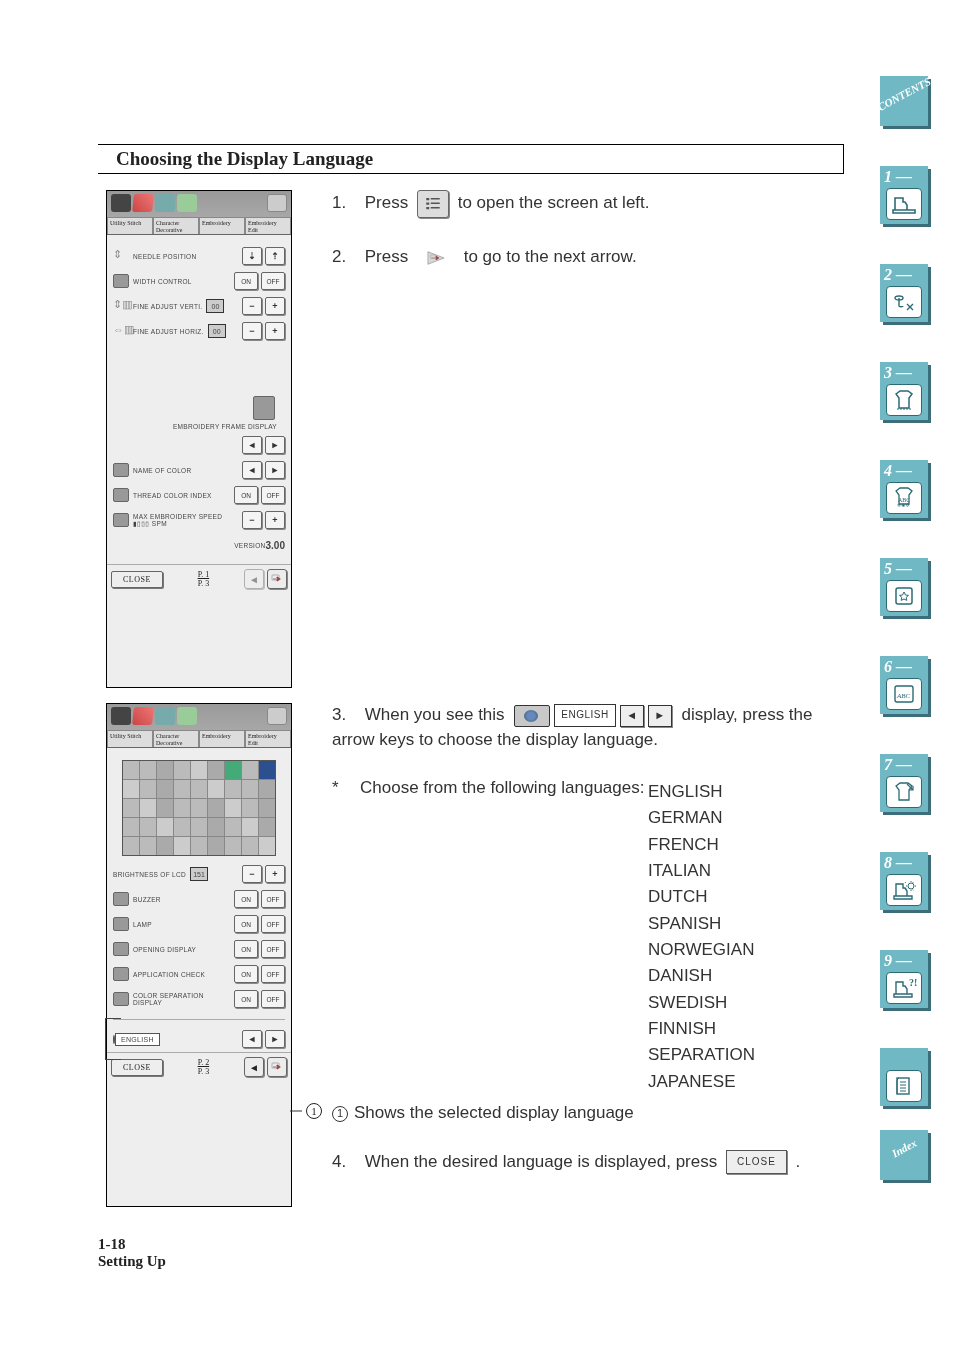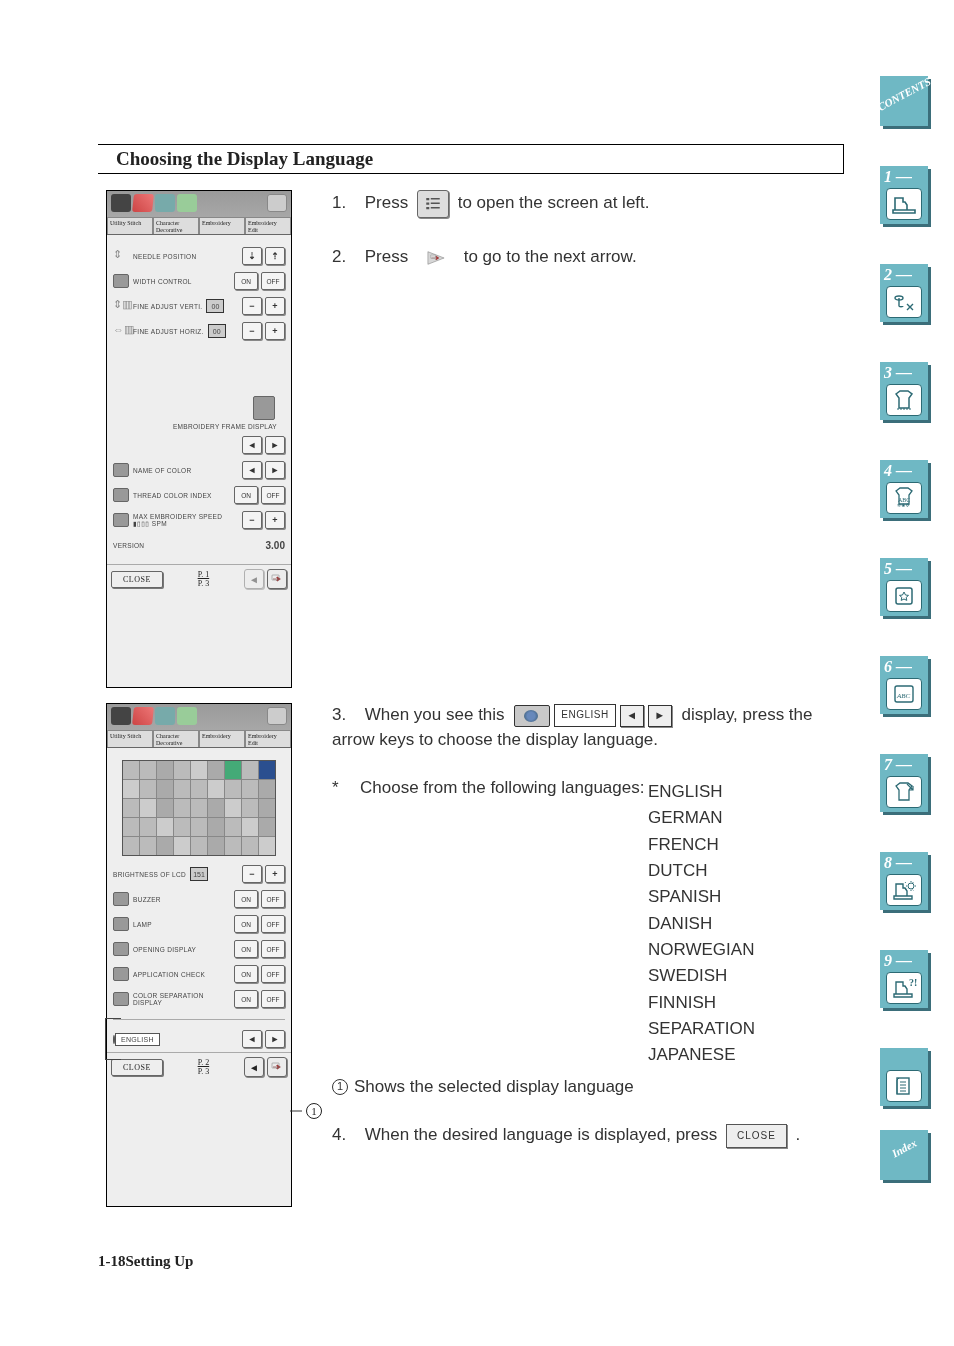--- a/index.html
+++ b/index.html
@@ -173,20 +173,21 @@
     align-items:center; justify-content:center; font-size:11px; margin-right:6px; vertical-align:middle;}
 
   .section2 {
     position:absolute; left:98px; top:703px; width:746px;
   }
 
   .footer {
     position:absolute; left:98px; bottom:76px; width:746px;
     display:flex; justify-content:space-between; align-items:baseline;
     font-size:15px;
+    flex-direction:column;
   }
   .footer .pg { font-weight:bold; }
   .footer .lbl { flex:1; text-align:left; font-weight:bold;}
 
   
   .side-tabs { position:absolute; right:26px; top:76px; }
   .tab {
     width:48px; height:58px; margin-bottom:40px;
     background:#6fb8c4; position:relative;
     box-shadow: 3px 3px 0 #3b6e7a;
@@ -323,21 +324,21 @@
               <span class="name">
                 <span>MAX EMBROIDERY SPEED</span><br>
                 <span style="letter-spacing:.5px">▮▯▯▯ <span>SPM</span></span>
               </span>
               </div>
             <div class="btn-pair">
               <div class="mini-btn">−</div>
               <div class="mini-btn">+</div>
             </div>
           </div>
-          <div class="setting-row" style="margin-top:2px;">
+          <div class="setting-row" style="margin-top:2px;justify-content:flex-end;">
             <span class="name">VERSION</span>
             <span style="font-size:10px; font-weight:bold">3.00</span>
           </div>
         </div>
         <div class="closebar">
           <div class="close-btn">CLOSE</div>
           <div class="pagenum">
             <span class="top">P. 1</span>
             <span>P. 3</span>
           </div>
@@ -568,24 +569,25 @@
       </div>
 
       <div class="step" style="display:flex;">
         <span style="width:28px;">*</span>
         <span style="flex:1">Choose from the following languages:</span>
       </div>
       <div class="lang-list" style="margin-top:-46px;">
         <div>ENGLISH</div>
           <div>GERMAN</div>
         <div>FRENCH</div>
+          <div>ITALIAN</div>
         <div>DUTCH</div>
           <div>SPANISH</div>
-        <div>DANISH</div>
-          <div>NORWEGIAN</div>
+        <div>NORWEGIAN</div>
+          <div>DANISH</div>
         <div>SWEDISH</div>
           <div>FINNISH</div>
         <div>SEPARATION</div>
           <div>JAPANESE</div>
       </div>
 
       <div class="step" style="margin-top:6px;">
         <span class="circled-1">1</span><span>Shows the selected display language</span>
       </div>
 

